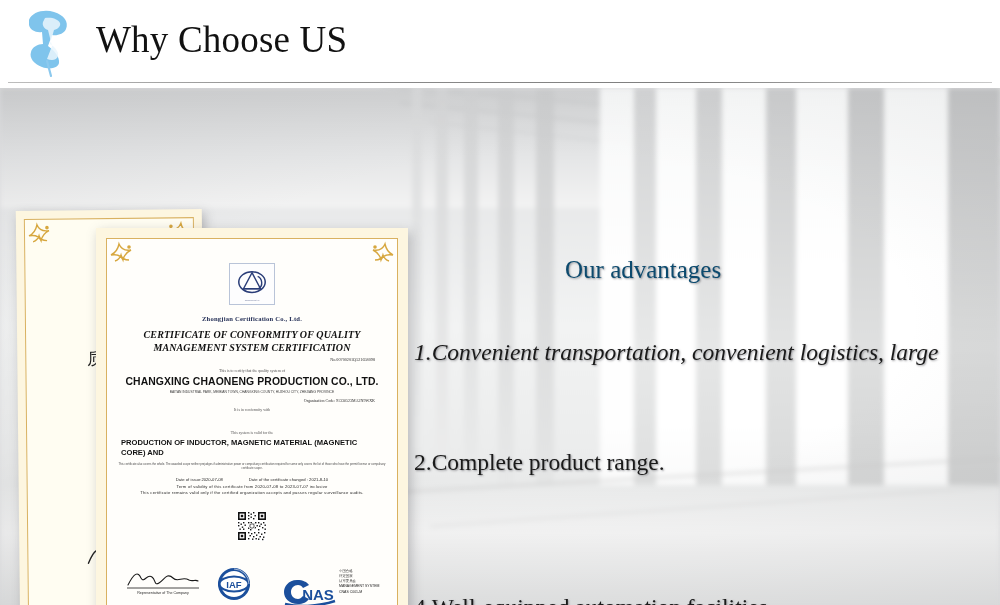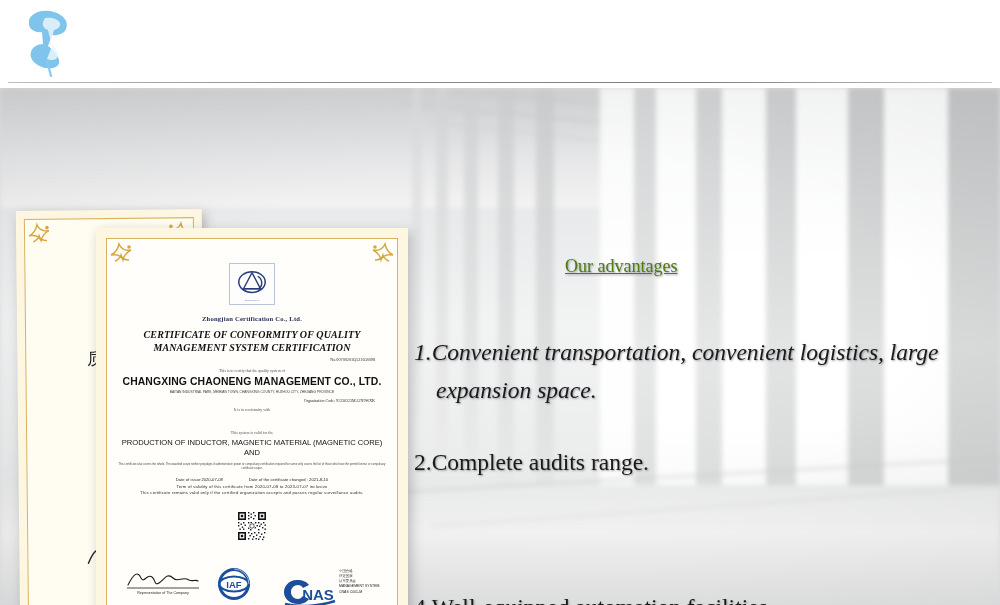--- a/index.html
+++ b/index.html
@@ -84,22 +84,22 @@
   .c-company{position:absolute;left:0;right:0;top:137px;text-align:center;
     font-size:10.4px;color:#111;font-weight:bold;letter-spacing:.1px;
     font-family:"Liberation Sans",sans-serif;}
   .c-addr{position:absolute;left:0;right:0;top:151px;text-align:center;font-size:3.3px;color:#3b3b3b;
     font-family:"Liberation Sans",sans-serif;}
   .c-org{position:absolute;right:22px;top:159px;text-align:right;font-size:4px;color:#2a2a2a;}
   .c-conf{position:absolute;left:0;right:0;top:169px;text-align:center;font-size:3.9px;color:#555;}
   .c-std{position:absolute;left:0;right:0;top:176px;text-align:center;
     font-size:11.4px;color:#111;font-weight:bold;letter-spacing:.1px;}
   .c-valid{position:absolute;left:0;right:0;top:192px;text-align:center;font-size:3.9px;color:#555;}
-  .c-scope{position:absolute;left:14px;right:14px;top:199px;text-align:center;
-    font-size:7.6px;color:#111;font-weight:normal;line-height:1.35;
+  .c-scope{position:absolute;left:14px;right:14px;top:199px;text-align:left;
+    font-size:7.6px;color:#111;font-weight:bold;line-height:1.35;
     font-family:"Liberation Sans",sans-serif;}
   .c-note{position:absolute;left:10px;right:10px;top:224px;text-align:center;
     font-size:2.8px;color:#4a4a4a;line-height:1.35;font-family:"Liberation Sans",sans-serif;}
   .c-dates{position:absolute;left:10px;right:10px;top:238px;text-align:center;
     font-size:4.2px;color:#2b2b2b;line-height:1.55;font-family:"Liberation Sans",sans-serif;}
   .c-dates .row2{letter-spacing:.2px;}
   .c-d-left{display:inline-block;margin-right:26px;}
   .qr{position:absolute;left:50%;top:272px;transform:translateX(-50%);width:30px;height:30px;}
   .c-sign{position:absolute;left:18px;top:330px;width:76px;height:22px;}
   .c-rep{position:absolute;left:8px;top:352px;width:96px;text-align:center;
@@ -107,23 +107,22 @@
   .logo-iaf{position:absolute;left:98px;top:328px;width:58px;height:34px;}
   .logo-cnas{position:absolute;left:176px;top:338px;width:54px;height:30px;}
   .cnas-txt{position:absolute;left:232px;top:330px;font-size:3.5px;color:#1b1b1b;line-height:1.5;
     font-family:"Liberation Sans",sans-serif;}
   .cnas-txt .cn{font-family:"DejaVu Sans",sans-serif;font-size:3.4px;}
 
   
   .adv{position:absolute;left:410px;top:100px;width:585px;height:500px;}
   .adv-title{
     position:absolute;left:155px;top:68px;
-    font-size:18px;color:#4d7c0f;
+    font-size:25px;color:#0c4a6e;
     text-shadow:1px 1px 2px rgba(120,120,125,.75);
-    text-decoration:underline;
   }
   .adv-item{
     position:absolute;left:4px;
     font-size:23.5px;color:#1a1a1a;line-height:1.62;
     text-shadow:1px 1px 2px rgba(120,120,125,.7);
     white-space:nowrap;
   }
   .adv-1{top:145px;font-style:italic;}
   .adv-1 .cont{display:block;margin-left:22px;}
   .adv-2{top:255px;}
@@ -138,20 +137,21 @@
   <div class="header">
     <div class="pin-wrap">
       <svg viewBox="0 0 74 72" width="74" height="72" aria-hidden="true">
         <g>
           <path d="M17 14 C20 6, 32 3, 42 6 C52 9, 57 16, 54 23 C52 28, 45 30, 40 29 L36 40 C42 44, 48 51, 47 57 C46 62, 38 64, 30 61 C22 58, 17 52, 19 46 C20 41, 26 38, 31 38 L30 26 C24 27, 18 24, 17 19 Z" fill="#7fc4ec"></path>
           <path d="M33 12 C40 11, 46 13, 48 17 C49 20, 46 23, 42 24 L38 38 C43 41, 47 46, 46 50 C45 54, 40 55, 35 53 L40 40 L36 24 C32 23, 30 19, 31 16 Z" fill="#eaf6fd" opacity="0.85"></path>
           <path d="M35 55 L39 70" stroke="#8cc9ee" stroke-width="2.2" fill="none" stroke-linecap="round"></path>
         </g>
       </svg>
     </div>
+    <div class="header-title">Why Choose US</div>
     <div class="header-rule"></div>
   </div>
 
   <div class="banner">
 
     <div class="blur-layer">
       <div class="bg-base"></div>
 
       <div class="ceiling"></div>
       <div class="ceil-line" style="left:380px;top:-4px;width:700px;height:2px;transform:rotate(5.0deg);"></div>
@@ -250,21 +250,21 @@
 
         <div class="c-issuer">Zhongjian Certification Co., Ltd.</div>
 
         <div class="c-h1">
           <div>CERTIFICATE OF CONFORMITY OF QUALITY</div>
           <div>MANAGEMENT SYSTEM CERTIFICATION</div>
         </div>
 
         <div class="c-no">No.00700201Q521658098</div>
         <div class="c-certify">This is to certify that the quality system of</div>
-        <div class="c-company">CHANGXING CHAONENG MANAGEMENT CO., LTD.</div>
+        <div class="c-company">CHANGXING CHAONENG PRODUCTION CO., LTD.</div>
         <div class="c-addr">BAITAN INDUSTRIAL PARK, MEIBIAN TOWN, CHANGXING COUNTY, HUZHOU CITY, ZHEJIANG PROVINCE</div>
         <div class="c-org">Organization Code: 91330523MA2N9WXK</div>
         <div class="c-conf">It is in conformity with</div>
         <div class="c-valid">This system is valid for the</div>
         <div class="c-scope">
           <div>PRODUCTION OF INDUCTOR, MAGNETIC MATERIAL (MAGNETIC CORE) AND</div>
         </div>
         <div class="c-note">This certificate also covers the whole. The awarded scope neither prejudges if administrative power or compulsory certification required for some only covers the list of those who have the permit license or compulsory certificate scope.</div>
 
         <div class="c-dates">
@@ -380,25 +380,24 @@
         </div>
 
       </div>
     </div>
 
     <div class="adv">
       <div class="adv-title">Our advantages</div>
 
       <div class="adv-item adv-1">
         <span>1.</span><span>Convenient transportation, convenient logistics, large</span>
-        <span class="cont">expansion space.</span>
       </div>
 
       <div class="adv-item adv-2">
-        <span>2.</span><span>Complete audits range.</span>
+        <span>2.</span><span>Complete product range.</span>
       </div>
 
 
       <div class="adv-item adv-4">
         <span>4.</span><span>Well-equipped automation facilities.</span>
       </div>
     </div>
 
   </div>
 </div>

